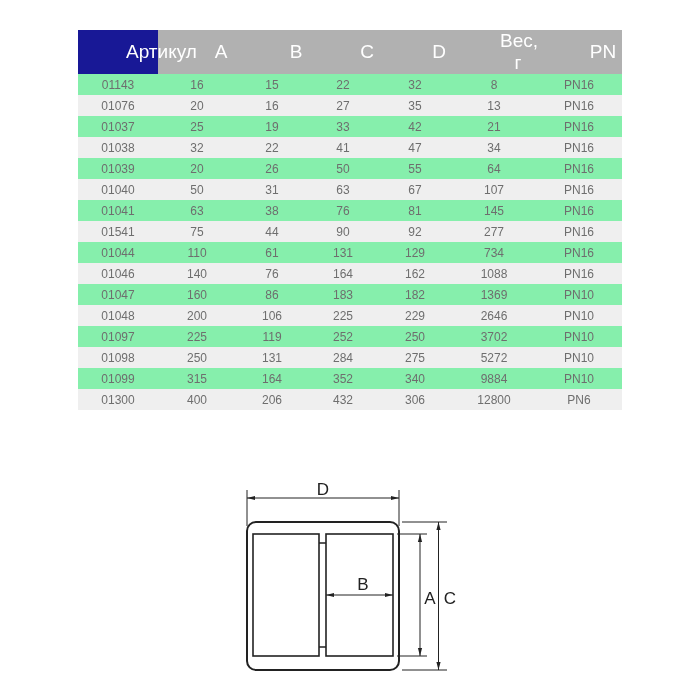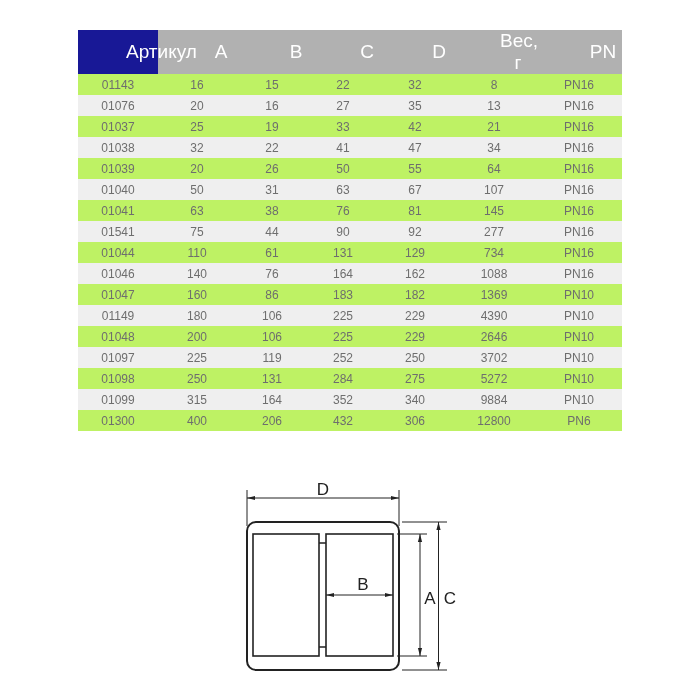--- a/index.html
+++ b/index.html
@@ -12,21 +12,21 @@
   }
   .spec-table th {
     height:32px; font-weight:normal; font-size:19px;
     color:#ffffff; background:#b1b1b1; text-align:center; vertical-align:middle;padding-left:48px;
   }
   .spec-table th.articul { background:#181896; }
   .spec-table td {
     height:21px; font-size:12px; color:#6e6e6e;
     text-align:center; vertical-align:middle; padding:0;
   }
-  .spec-table tbody tr { background:#bef264; }
+  .spec-table tbody tr { background:#86efac; }
   .spec-table tbody tr:nth-child(even) { background:#efefef; }
 
   .diagram {
     position:absolute; left:230px; top:478px; width:240px; height:215px;
   }
   .diagram .body-line   { fill:none; stroke:#222222; stroke-width:1.6; }
   .diagram .body-outer  { fill:#ffffff; stroke:#222222; stroke-width:2; }
   .diagram .dim-line    { fill:none; stroke:#222222; stroke-width:1; }
   .diagram .dim-arrow   { fill:#222222; stroke:none; }
   .diagram text {
@@ -152,29 +152,20 @@
       <tr>
         <td>01047</td>
         <td>160</td>
         <td>86</td>
         <td>183</td>
         <td>182</td>
         <td>1369</td>
         <td>PN10</td>
       </tr>
       <tr>
-        <td>01149</td>
-        <td>180</td>
-        <td>106</td>
-        <td>225</td>
-        <td>229</td>
-        <td>4390</td>
-        <td>PN10</td>
-      </tr>
-      <tr>
         <td>01048</td>
         <td>200</td>
         <td>106</td>
         <td>225</td>
         <td>229</td>
         <td>2646</td>
         <td>PN10</td>
       </tr>
       <tr>
         <td>01097</td>

